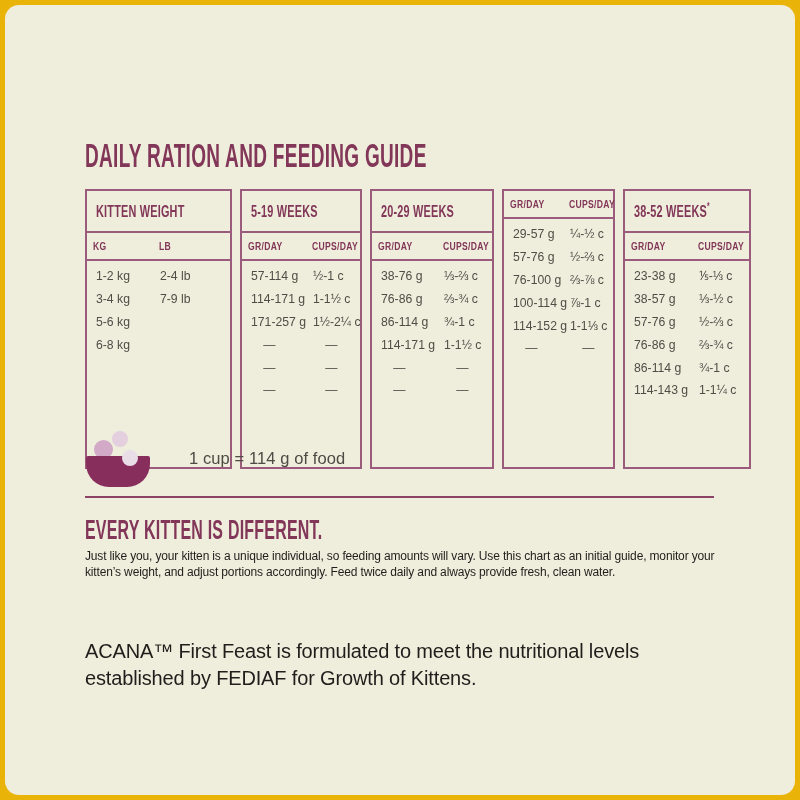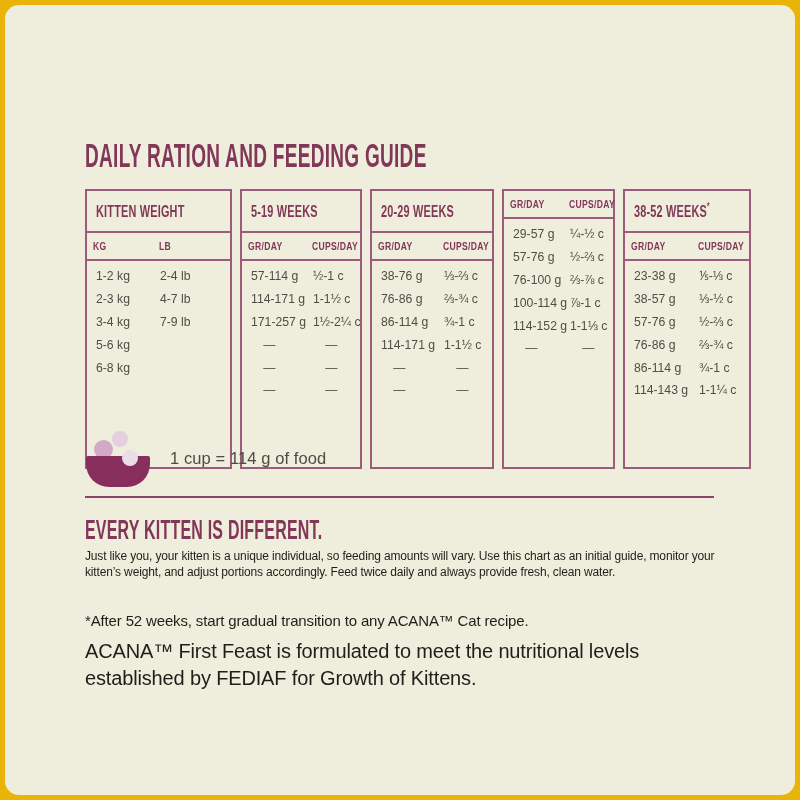--- a/index.html
+++ b/index.html
@@ -32,21 +32,21 @@
   .tg-body { flex:1 1 auto; padding:3px 0 0 9px; }
   .tg-row { height:22.9px; display:grid; grid-template-columns:57% 43%;
             align-items:center; }
   .tg.weight .tg-row { grid-template-columns:48% 52%; }
   .cell { font-size:13px; color:#4f4e46; white-space:nowrap;
           transform:scaleX(0.94); transform-origin:0 50%; }
   .cell.dash { padding-left:13px; color:#55544c; }
 
   
   .legend { position:absolute; left:85px; top:429px; height:58px;
-            display:flex; align-items:center; gap:19px;text-align:right; }
+            display:flex; align-items:center; gap:38px;text-align:right; }
   .bowl-wrap { position:relative; width:66px; height:58px; }
   .bowl-shape { position:absolute; left:1px; bottom:0; width:64px; height:31px;
                 background:#872e5d; border-radius:2px 2px 23px 23px; }
   .kibble1 { position:absolute; left:9px;  top:11px; width:19px; height:19px;
              border-radius:50%; background:#d2a9c7; }
   .kibble2 { position:absolute; left:27px; top:2px;  width:16px; height:16px;
              border-radius:50%; background:#e3cfde; }
   .kibble3 { position:absolute; left:37px; top:21px; width:16px; height:16px;
              border-radius:50%; background:#e9dde7; }
   .legend-text { font-size:16.5px; color:#4c4b44; letter-spacing:0.1px; }
@@ -82,24 +82,20 @@
         <div class="tg-sub">
           <span class="cond">KG</span>
           <span class="cond">LB</span>
         </div>
         <div class="tg-body">
           <div class="tg-row">
             <span class="cell">1-2 kg</span>
             <span class="cell">2-4 lb</span>
           </div>
           <div class="tg-row">
-            <span class="cell">2-3 kg</span>
-            <span class="cell">4-7 lb</span>
-          </div>
-          <div class="tg-row">
             <span class="cell">3-4 kg</span>
             <span class="cell">7-9 lb</span>
           </div>
           <div class="tg-row">
             <span class="cell">5-6 kg</span>
             <span class="cell"></span>
           </div>
           <div class="tg-row">
             <span class="cell">6-8 kg</span>
             <span class="cell"></span>
@@ -255,15 +251,14 @@
     <span class="legend-text">1 cup = 114 g of food</span>
   </div>
 
   <div class="rule"></div>
 
   <div class="h2">
     <span class="cond">EVERY KITTEN IS DIFFERENT.</span>
   </div>
 
   <p class="body-text">Just like you, your kitten is a unique individual, so feeding amounts will vary. Use this chart as an initial guide, monitor your kitten’s weight, and adjust portions accordingly. Feed twice daily and always provide fresh, clean water.</p>
-  <p class="footnote">*After 52 weeks, start gradual transition to any ACANA™ Cat recipe.</p>
   <p class="statement">ACANA™ First Feast is formulated to meet the nutritional levels established by FEDIAF for Growth of Kittens.</p>
 </div>
 
 </body></html>

